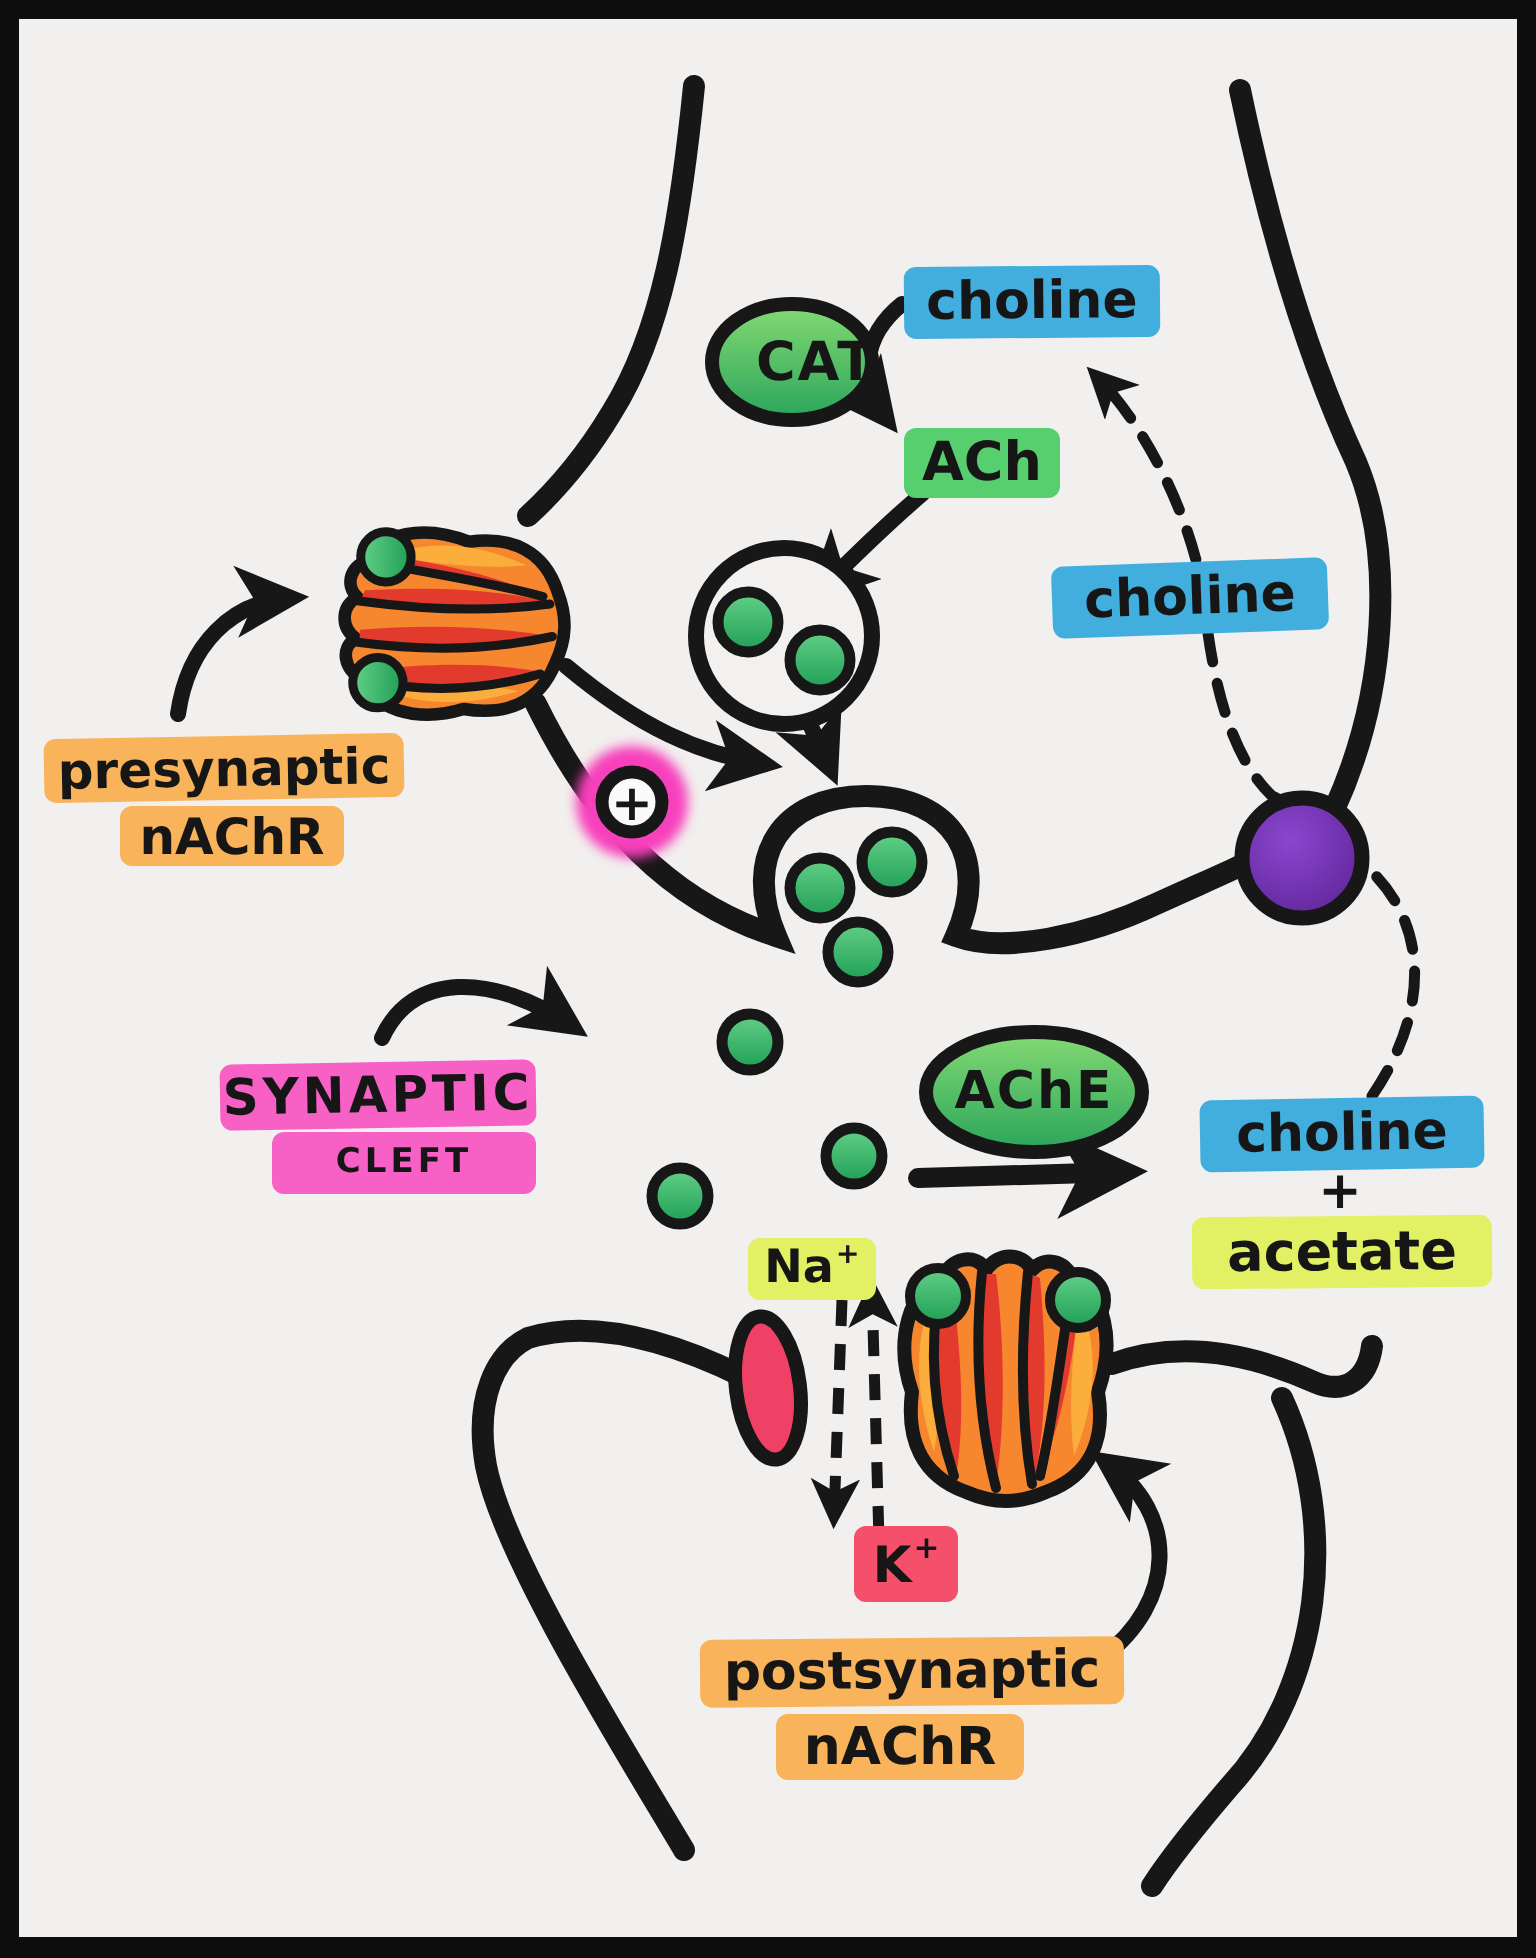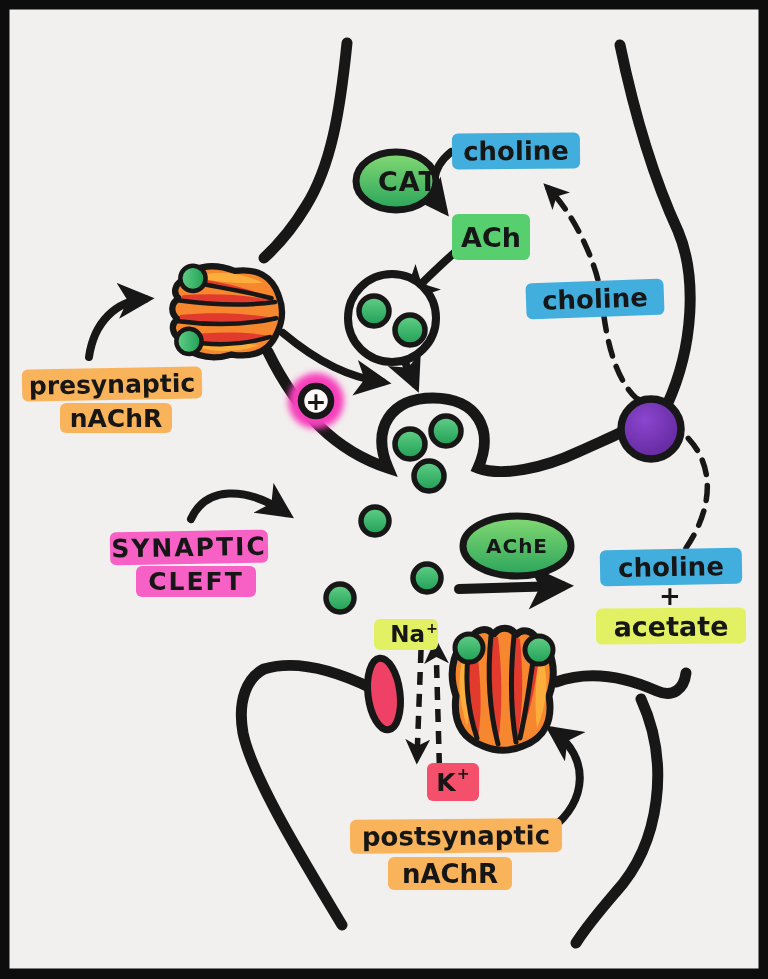--- a/index.html
+++ b/index.html
@@ -133,37 +133,37 @@
     <use href="#receptor" transform="translate(226 312) rotate(-88) scale(0.9)"></use>
     <use href="#receptor" transform="translate(503 688)"></use>
 
     <rect x="4" y="4" width="760" height="970" fill="none" stroke="#0d0d0d" stroke-width="11"></rect>
   </svg>
 
   <div class="lbl bg-blue" style="left:452px;top:133px;width:128px;height:36px;font-size:26px;transform:rotate(-0.5deg);">choline</div>
 
   <div class="lbl" style="left:364px;top:164px;width:88px;height:34px;font-size:27px;letter-spacing:1px;">CAT</div>
 
-  <div class="lbl bg-green" style="left:452px;top:214px;width:78px;height:46px;font-size:27px;">ACh</div>
+  <div class="lbl bg-green" style="left:452px;top:214px;width:78px;height:35px;font-size:27px;">ACh</div>
 
   <div class="lbl bg-blue" style="left:526px;top:281px;width:138px;height:36px;font-size:26px;transform:rotate(-2deg);">choline</div>
 
   <div class="lbl bg-orange" style="left:22px;top:368px;width:180px;height:32px;font-size:25px;transform:rotate(-1deg);">presynaptic</div>
   <div class="lbl bg-orange" style="left:60px;top:403px;width:112px;height:30px;font-size:25px;">nAChR</div>
 
   <div class="lbl bg-pink" style="left:110px;top:531px;width:158px;height:33px;font-size:25px;letter-spacing:2px;transform:rotate(-1deg);">SYNAPTIC</div>
-  <div class="lbl bg-pink" style="left:136px;top:566px;width:120px;height:31px;font-size:25px;letter-spacing:2px;">CLEFT</div>
+  <div class="lbl bg-pink" style="left:136px;top:566px;width:132px;height:31px;font-size:17px;letter-spacing:2px;">CLEFT</div>
 
-  <div class="lbl" style="left:463px;top:528px;width:108px;height:36px;font-size:20px;letter-spacing:1px;">AChE</div>
+  <div class="lbl" style="left:463px;top:528px;width:108px;height:36px;font-size:26px;letter-spacing:1px;">AChE</div>
 
   <div class="lbl bg-blue" style="left:600px;top:549px;width:142px;height:36px;font-size:26px;transform:rotate(-1deg);">choline</div>
   <div class="lbl" style="left:650px;top:584px;width:40px;height:24px;font-size:26px;">+</div>
   <div class="lbl bg-yellow" style="left:596px;top:608px;width:150px;height:36px;font-size:27px;transform:rotate(-0.5deg);">acetate</div>
 
-  <div class="lbl bg-yellow" style="left:374px;top:619px;width:64px;height:31px;font-size:23px;justify-content:flex-end;">
+  <div class="lbl bg-yellow" style="left:374px;top:619px;width:64px;height:31px;font-size:23px;">
       <span>Na</span>
       <span class="sup">+</span>
     </div>
 
   <div class="lbl bg-red" style="left:427px;top:763px;width:52px;height:38px;font-size:25px;">
       <span>K</span>
       <span class="sup">+</span>
     </div>
 
   <div class="lbl bg-orange" style="left:350px;top:819px;width:212px;height:34px;font-size:26px;transform:rotate(-0.5deg);">postsynaptic</div>

